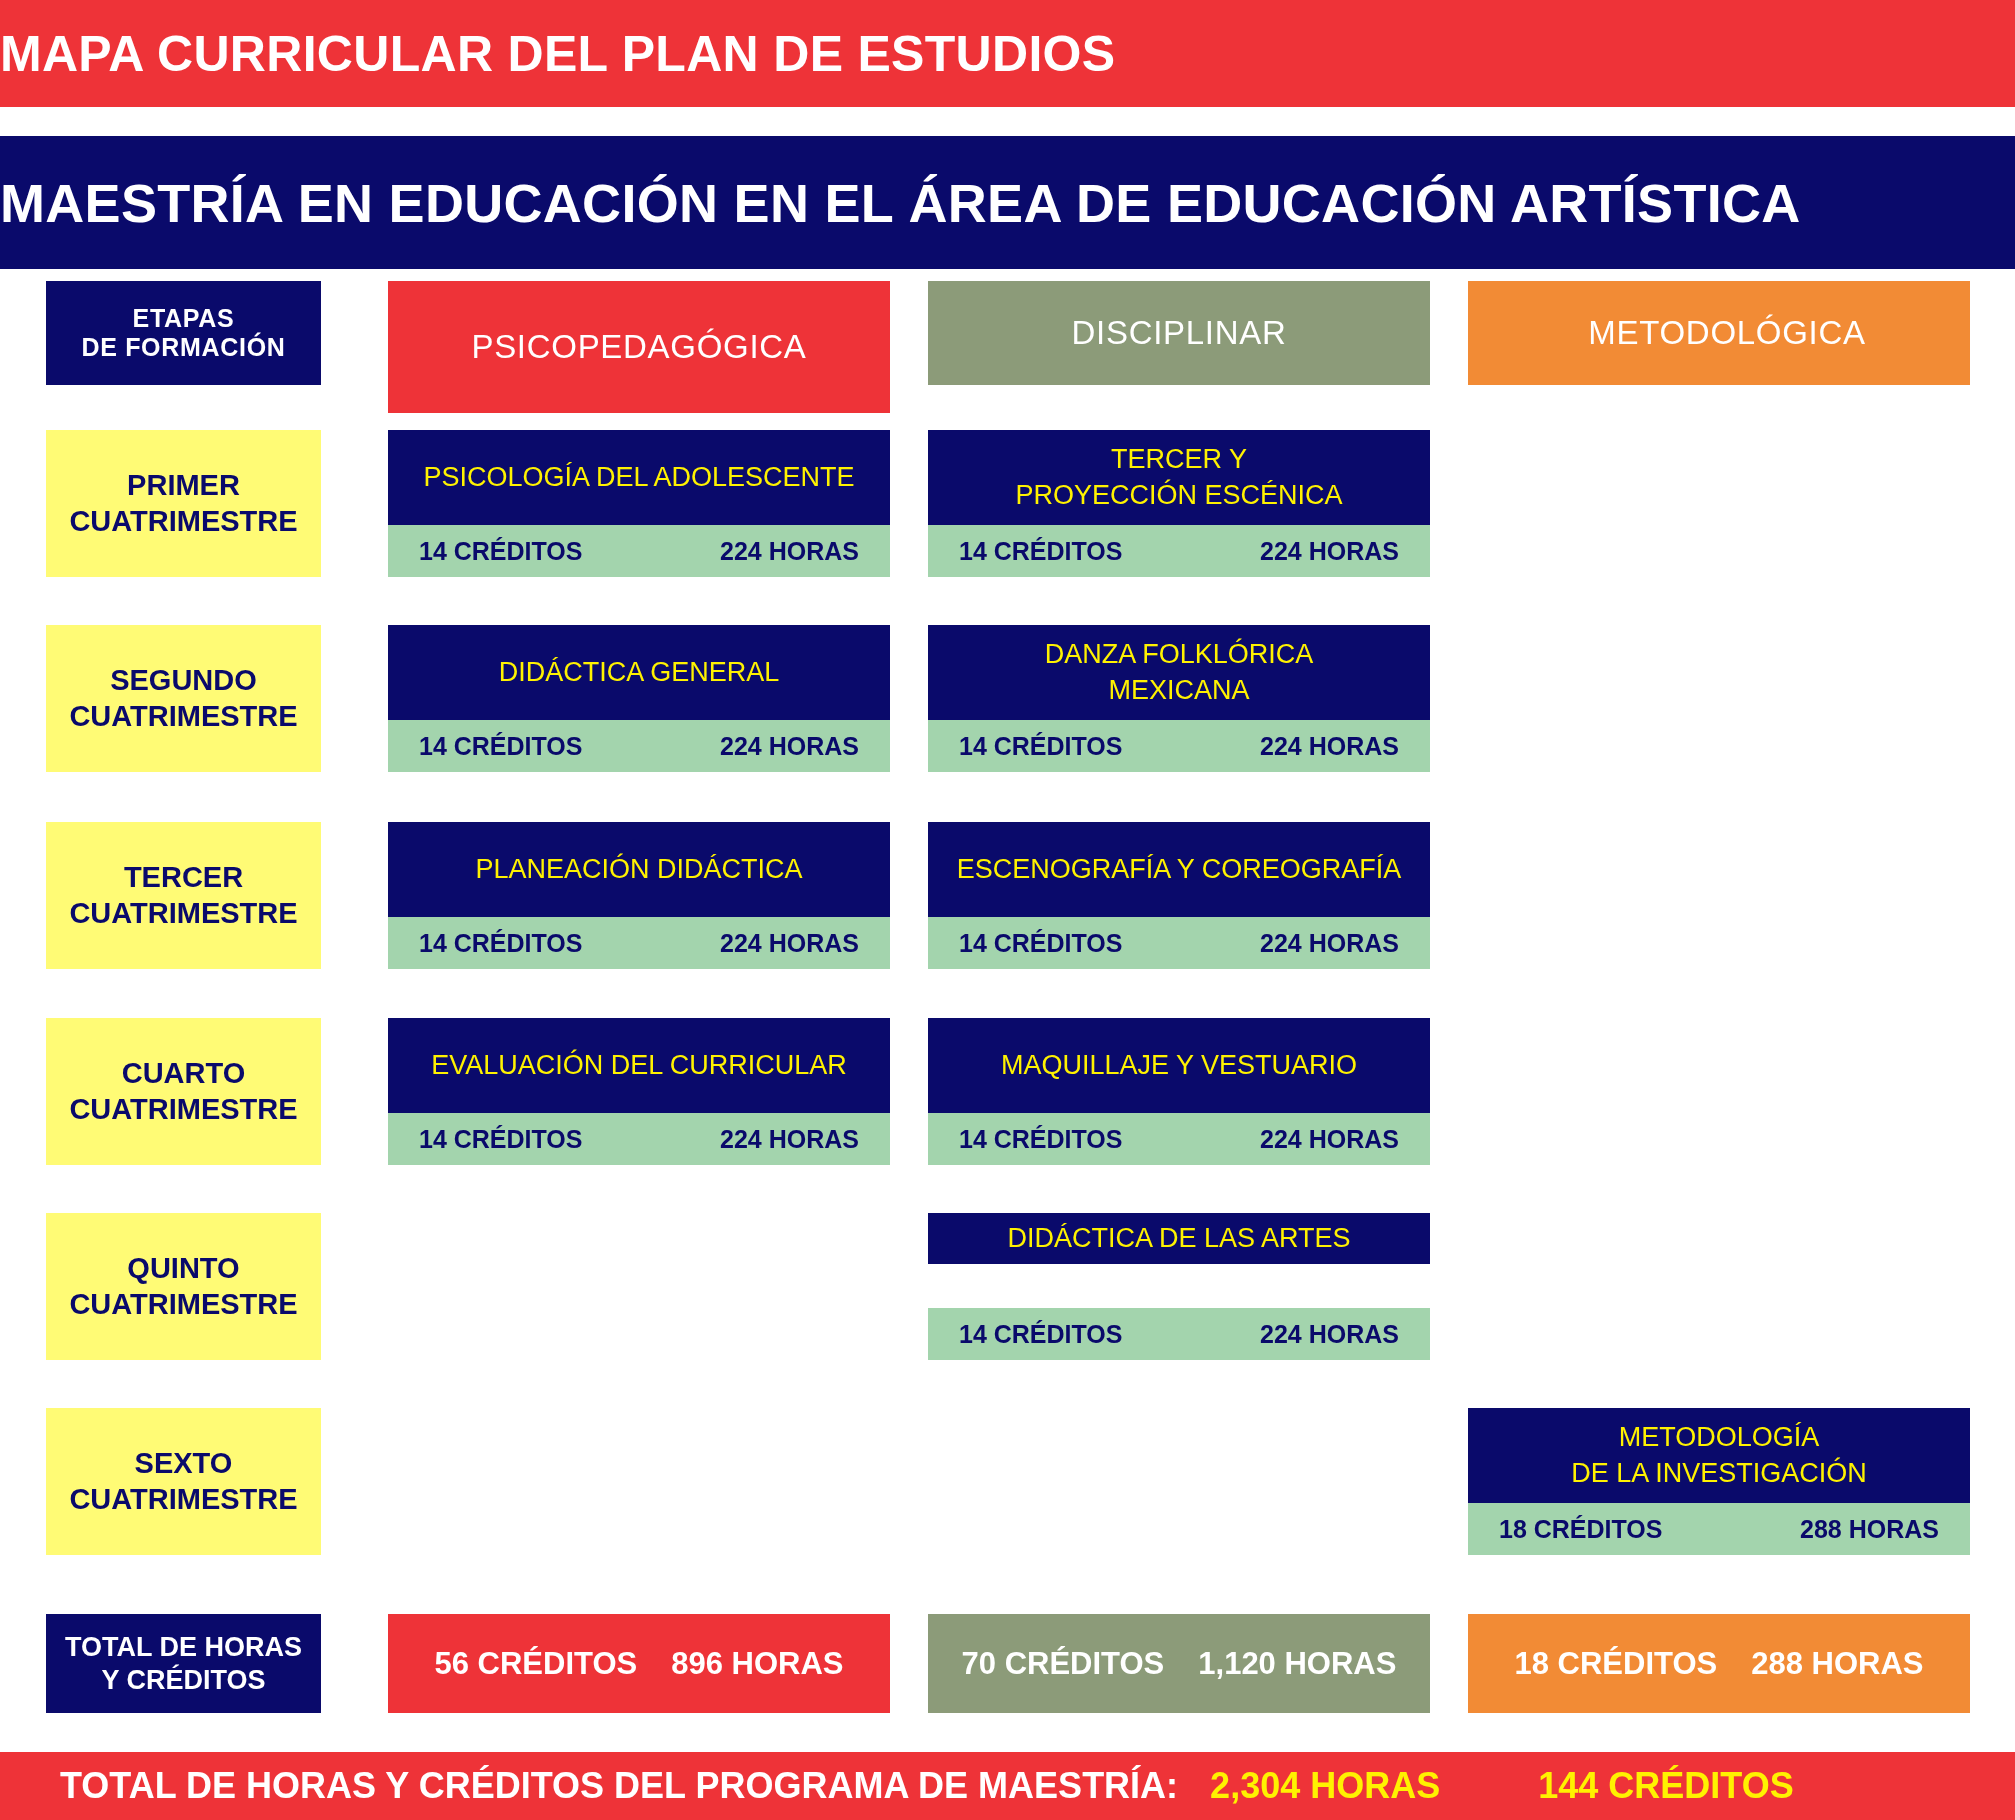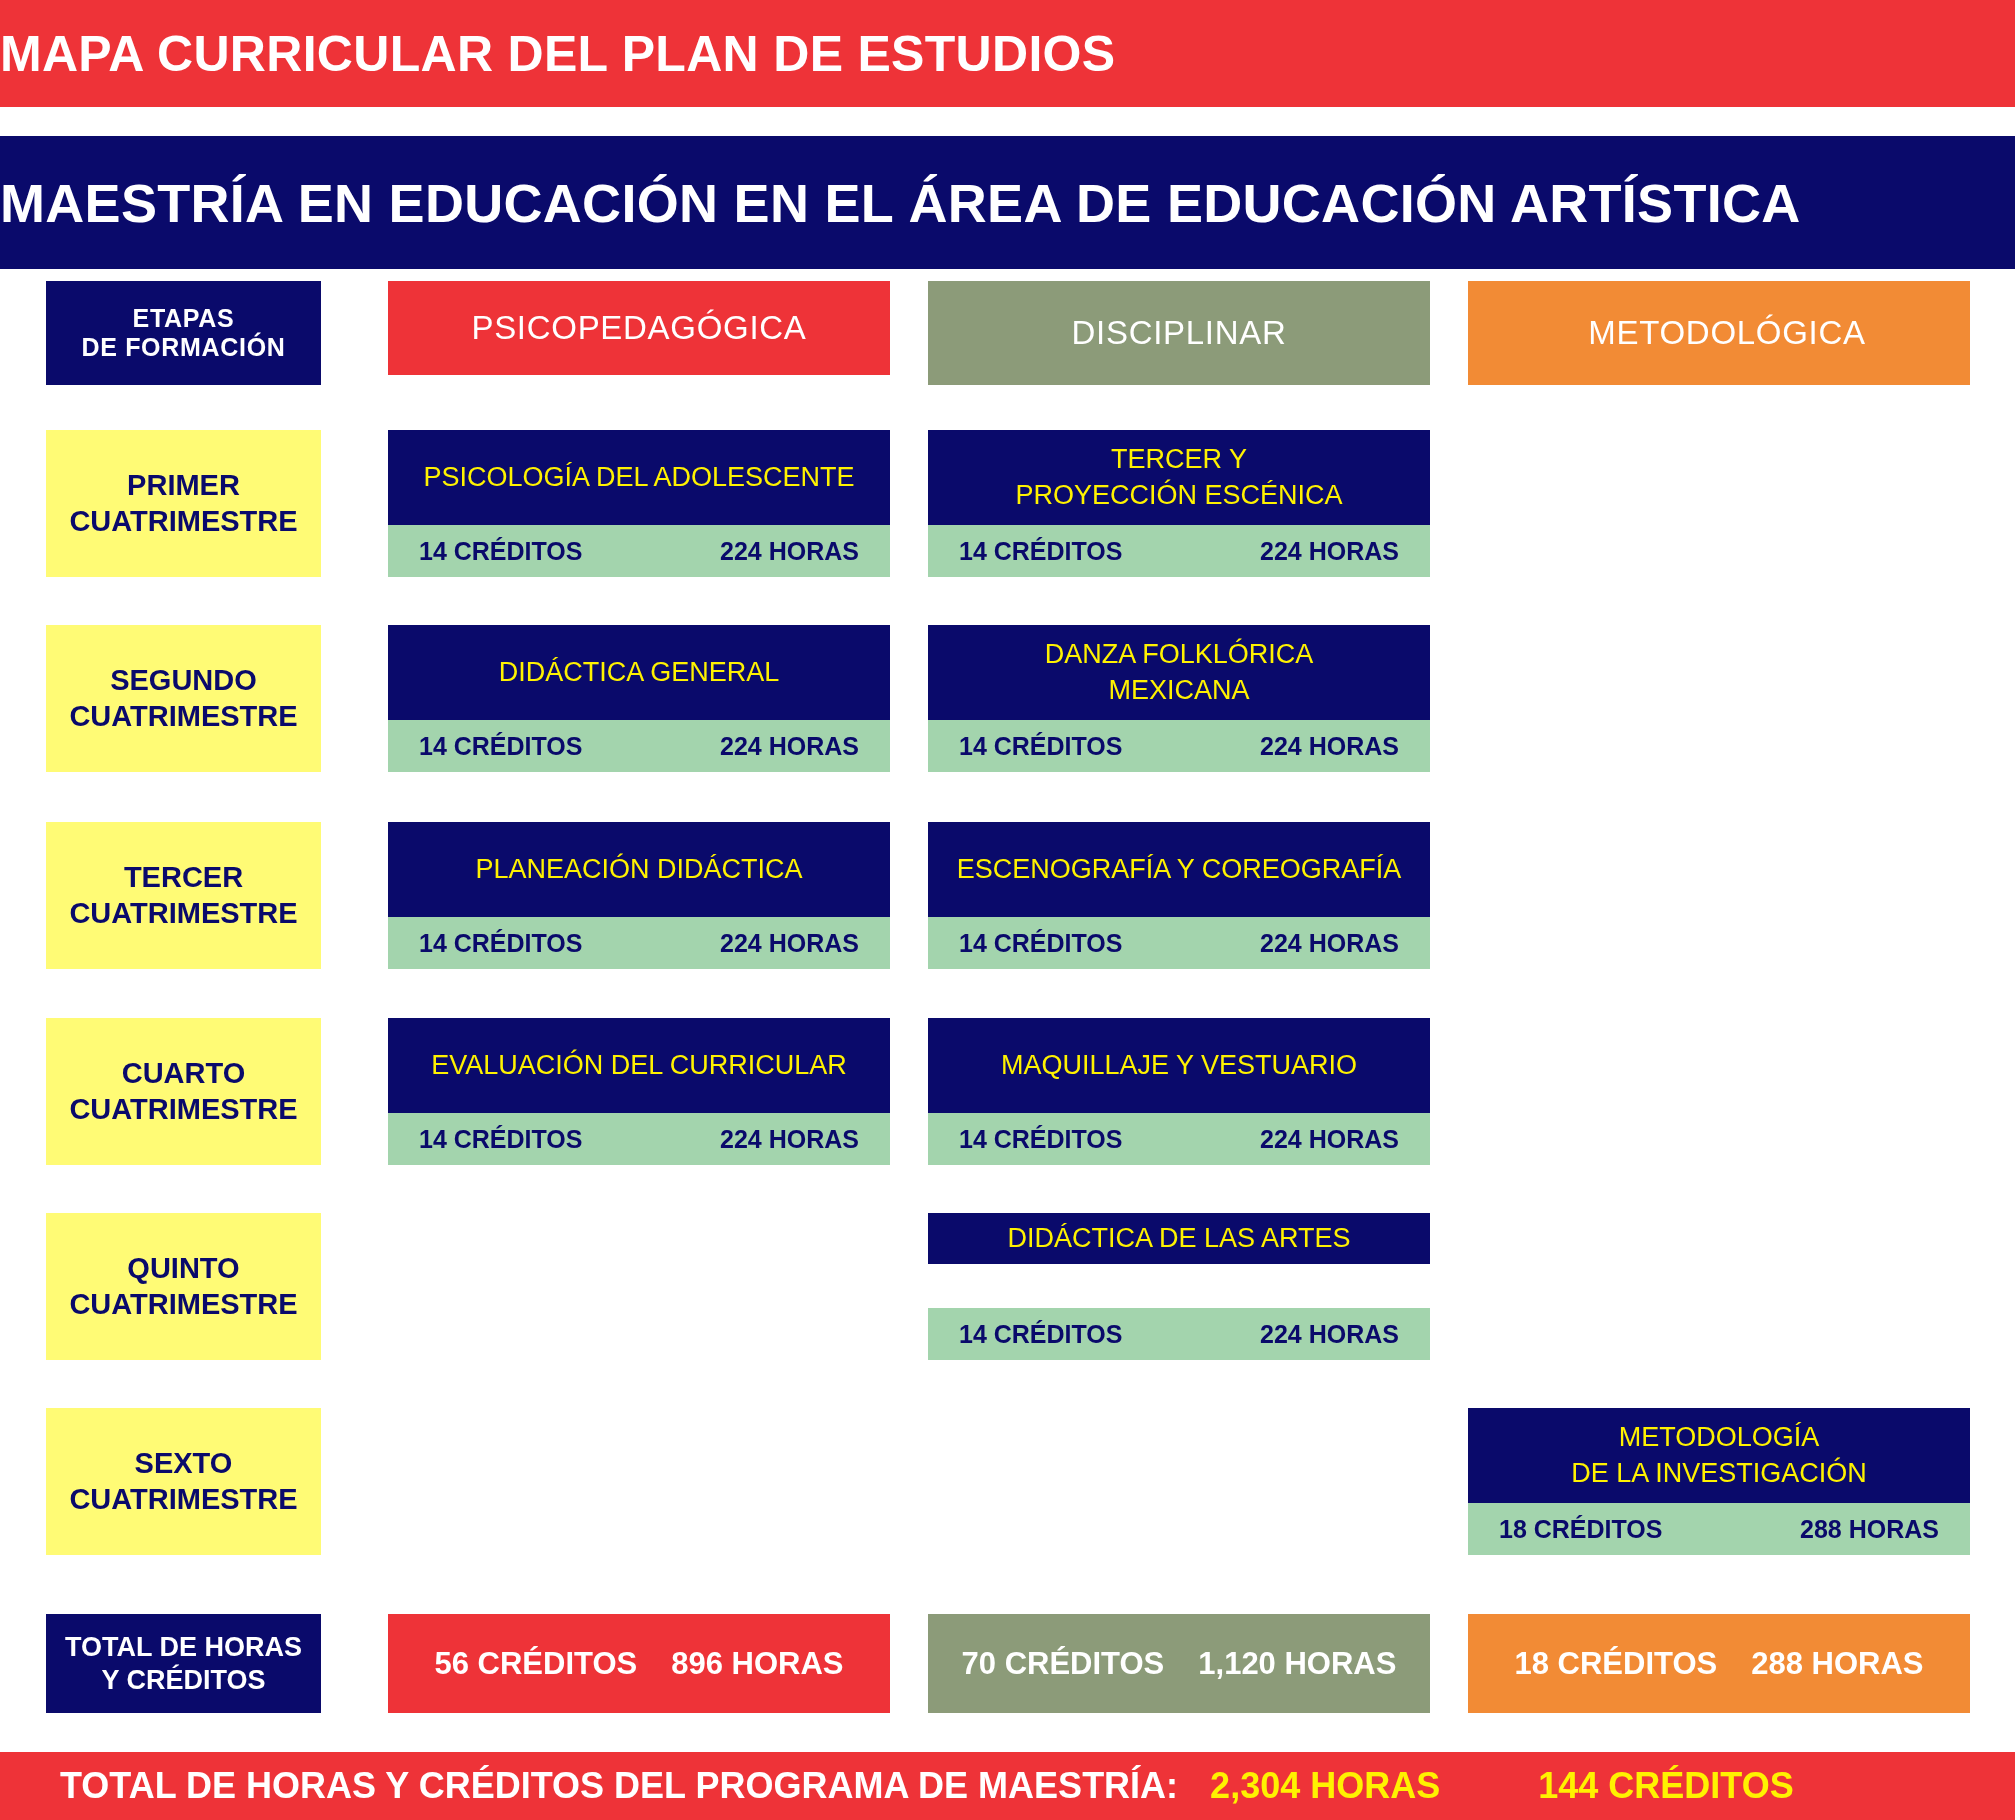--- a/index.html
+++ b/index.html
@@ -164,21 +164,21 @@
 <div class="banner banner-navy">
   <span>MAESTRÍA EN EDUCACIÓN EN EL ÁREA DE EDUCACIÓN ARTÍSTICA</span>
 </div>
 
 <div class="cell col-head navy" style="left:46px;  top:281px; width:275px; height:104px;">
   <div>
     <div>ETAPAS</div>
     <div>DE FORMACIÓN</div>
   </div>
 </div>
-<div class="cell col-head red" style="left:388px; top:281px; width:502px; height:94px;">
+<div class="cell col-head red" style="left:388px; top:281px; width:502px; height:132px;">
   <span>PSICOPEDAGÓGICA</span>
 </div>
 <div class="cell col-head sage" style="left:928px; top:281px; width:502px; height:104px;">
   <span>DISCIPLINAR</span>
 </div>
 <div class="cell col-head orange" style="left:1468px; top:281px; width:502px; height:104px;">
   <span>METODOLÓGICA</span>
 </div>
 
 <div class="cell sem-box" style="left:46px; top:430px; width:275px; height:147px;">

